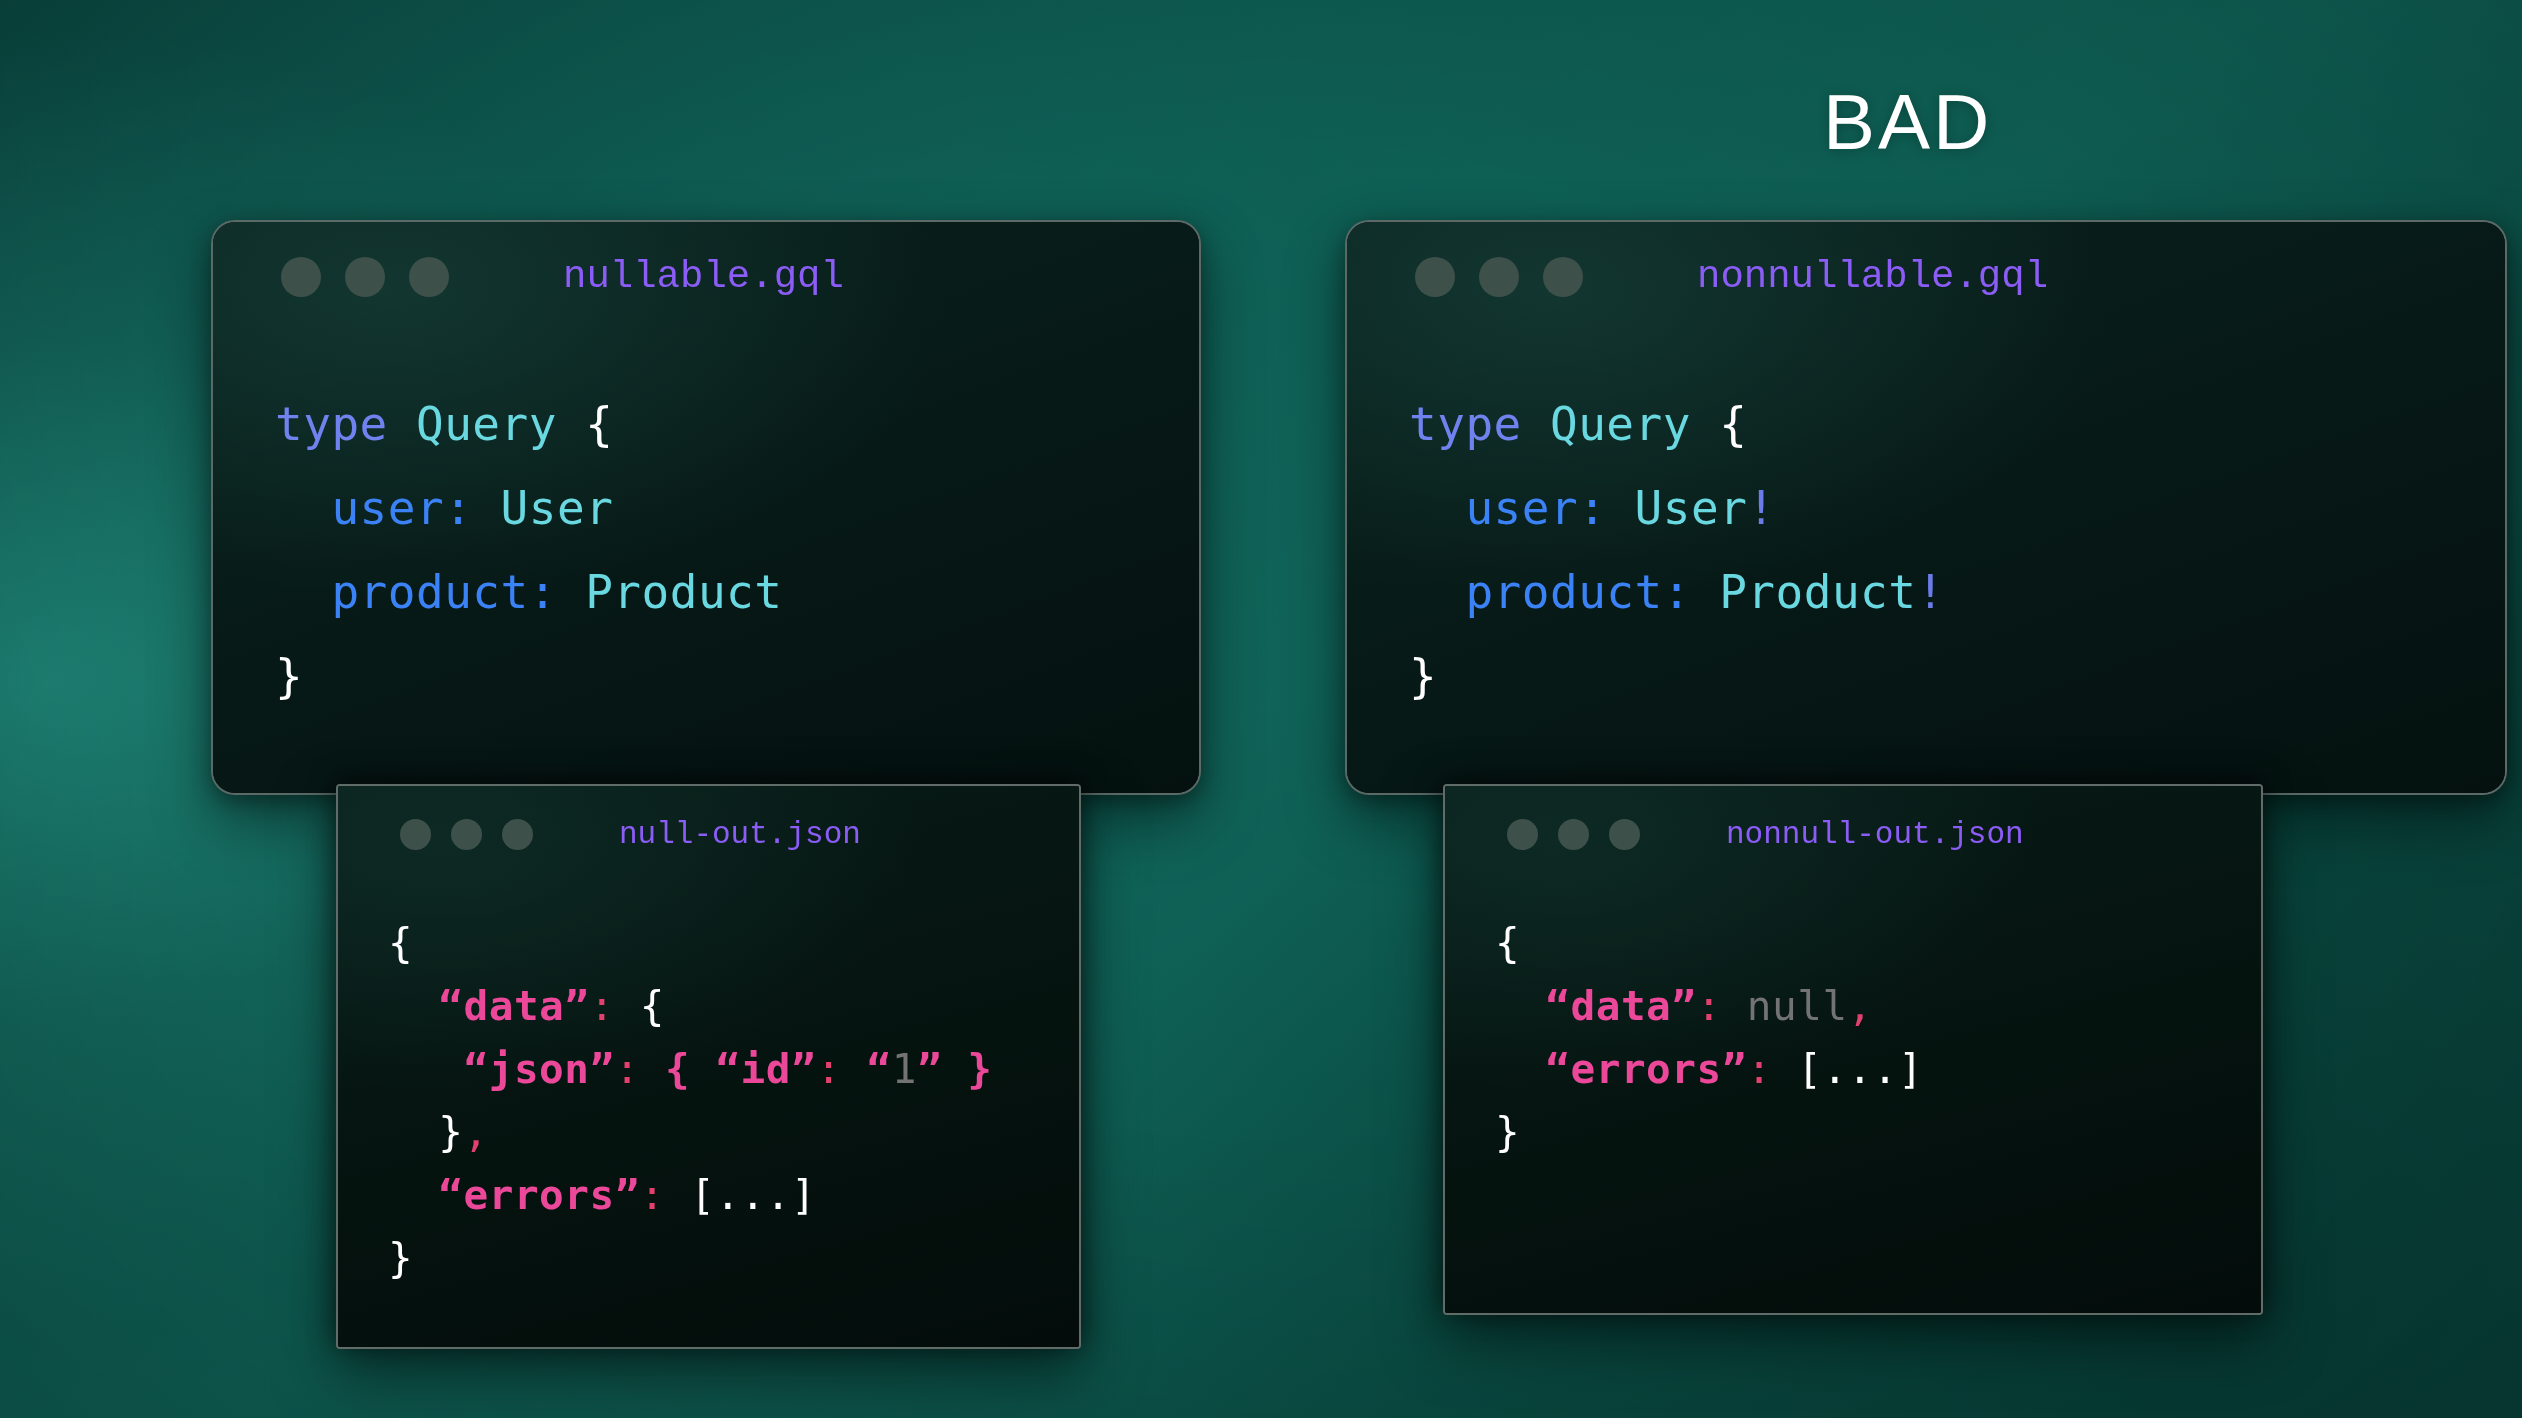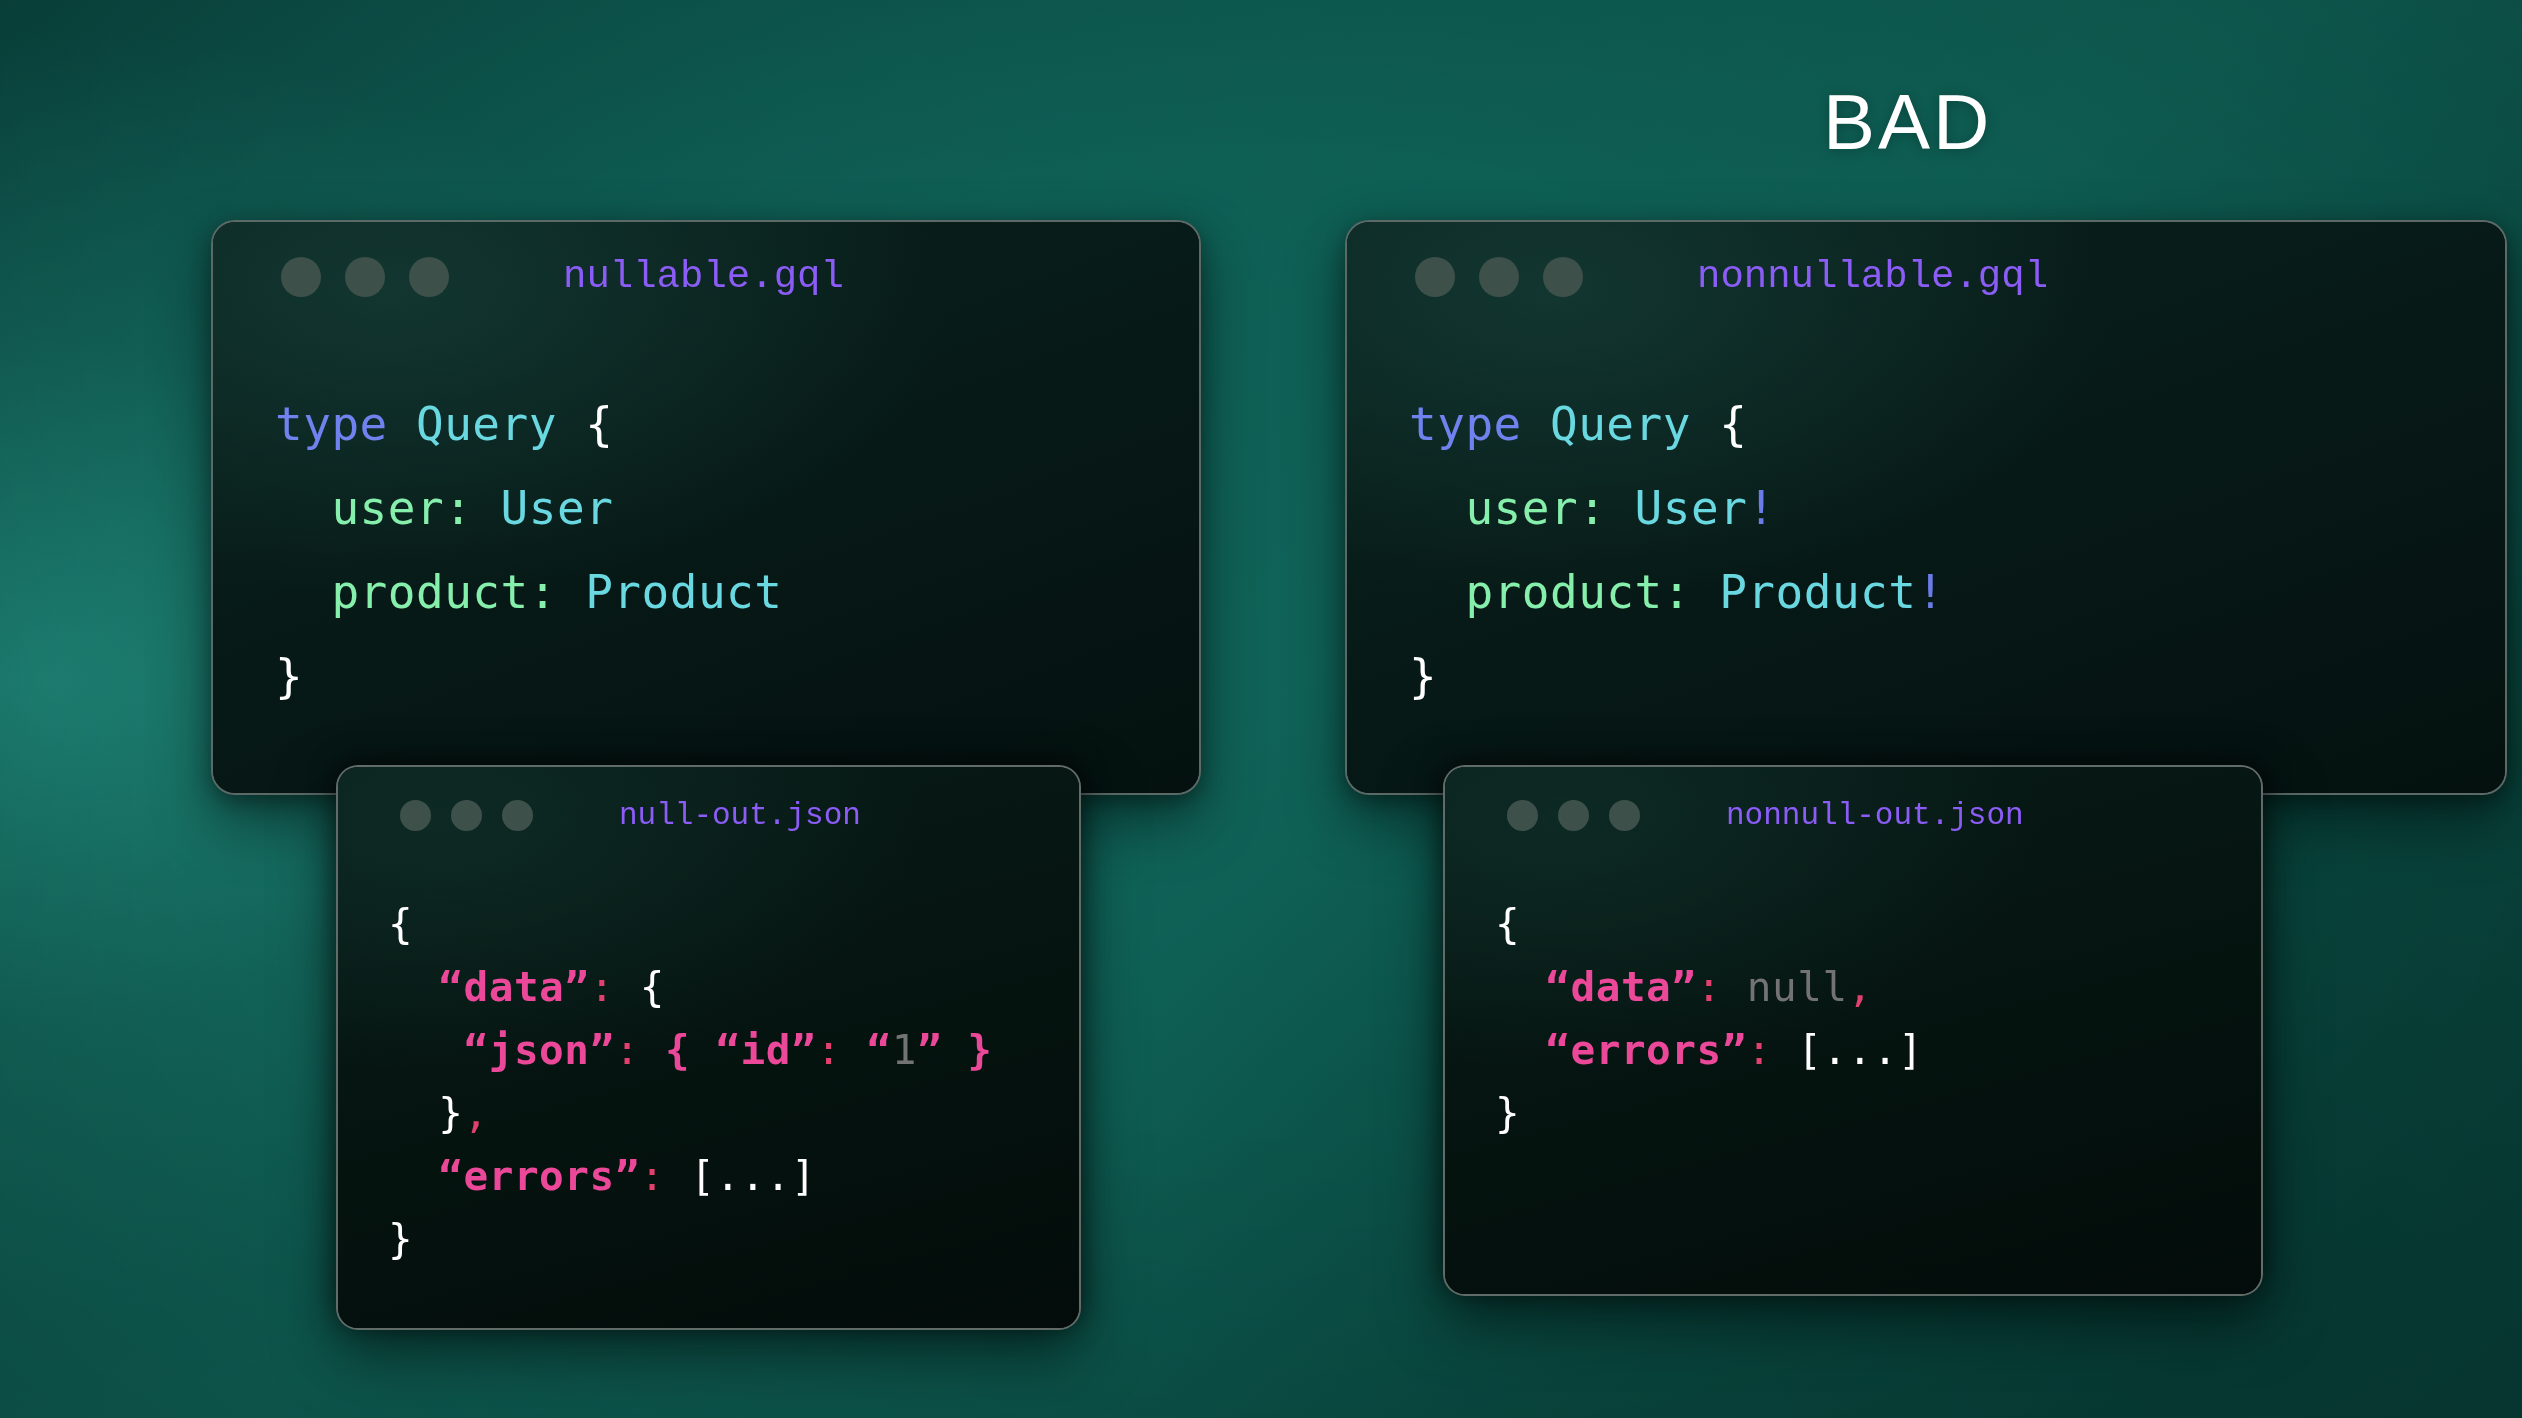--- a/index.html
+++ b/index.html
@@ -60,25 +60,26 @@
   }
   .card-inner {
     position:absolute; inset:0;
     background:
       radial-gradient(ellipse 900px 500px at 18% 12%, rgba(20,58,52,0.85) 0%, rgba(8,28,24,0.0) 62%),
       linear-gradient(160deg,#0a221e 0%, #071a17 45%, #04110f 100%);
   }
 
   .card.json-card {
     border:2px solid rgba(190,198,196,0.50);
-    border-radius:22px;
+    border-radius:4px;
     background:#05130f;
     box-shadow:
       0 -4px 26px rgba(0,0,0,0.60),
       0 24px 60px rgba(0,0,0,0.50);
+    margin-top: 19px;
   }
   .card.json-card .card-inner {
     background:
       radial-gradient(ellipse 800px 420px at 14% 10%, rgba(16,48,42,0.70) 0%, rgba(5,19,15,0.0) 60%),
       linear-gradient(165deg,#081c18 0%, #05130f 55%, #030c0a 100%);
   }
 
   
   .titlebar {
     position:absolute; left:0; top:0; right:0;
@@ -122,21 +123,21 @@
     left:50px; top:126px;
     font-size:41px;
     line-height:63px;
     letter-spacing:0.5px;
   }
 
   
   .tok-kw      { color:#6f82ee; }   
   .tok-type    { color:#6ad8e0; }   
   .tok-punct   { color:#ffffff; }   
-  .tok-field   { color:#86efac; }   
+  .tok-field   { color:#3b82f6; }   
   .tok-bang    { color:#6b7ce8; }   
   .tok-key     { color:#ec4899;font-weight:bold; }   
   .tok-colon   { color:#e2406f; }   
   .tok-comma   { color:#e2406f; }   
   .tok-value   { color:#737373; }   
   .tok-brace   { color:#ffffff; }
 
   
   #card-gql-good  { left:211px;  top:220px; width:990px;  height:575px; }
   #card-json-good { left:336px;  top:765px; width:745px;  height:565px; z-index:5; }

